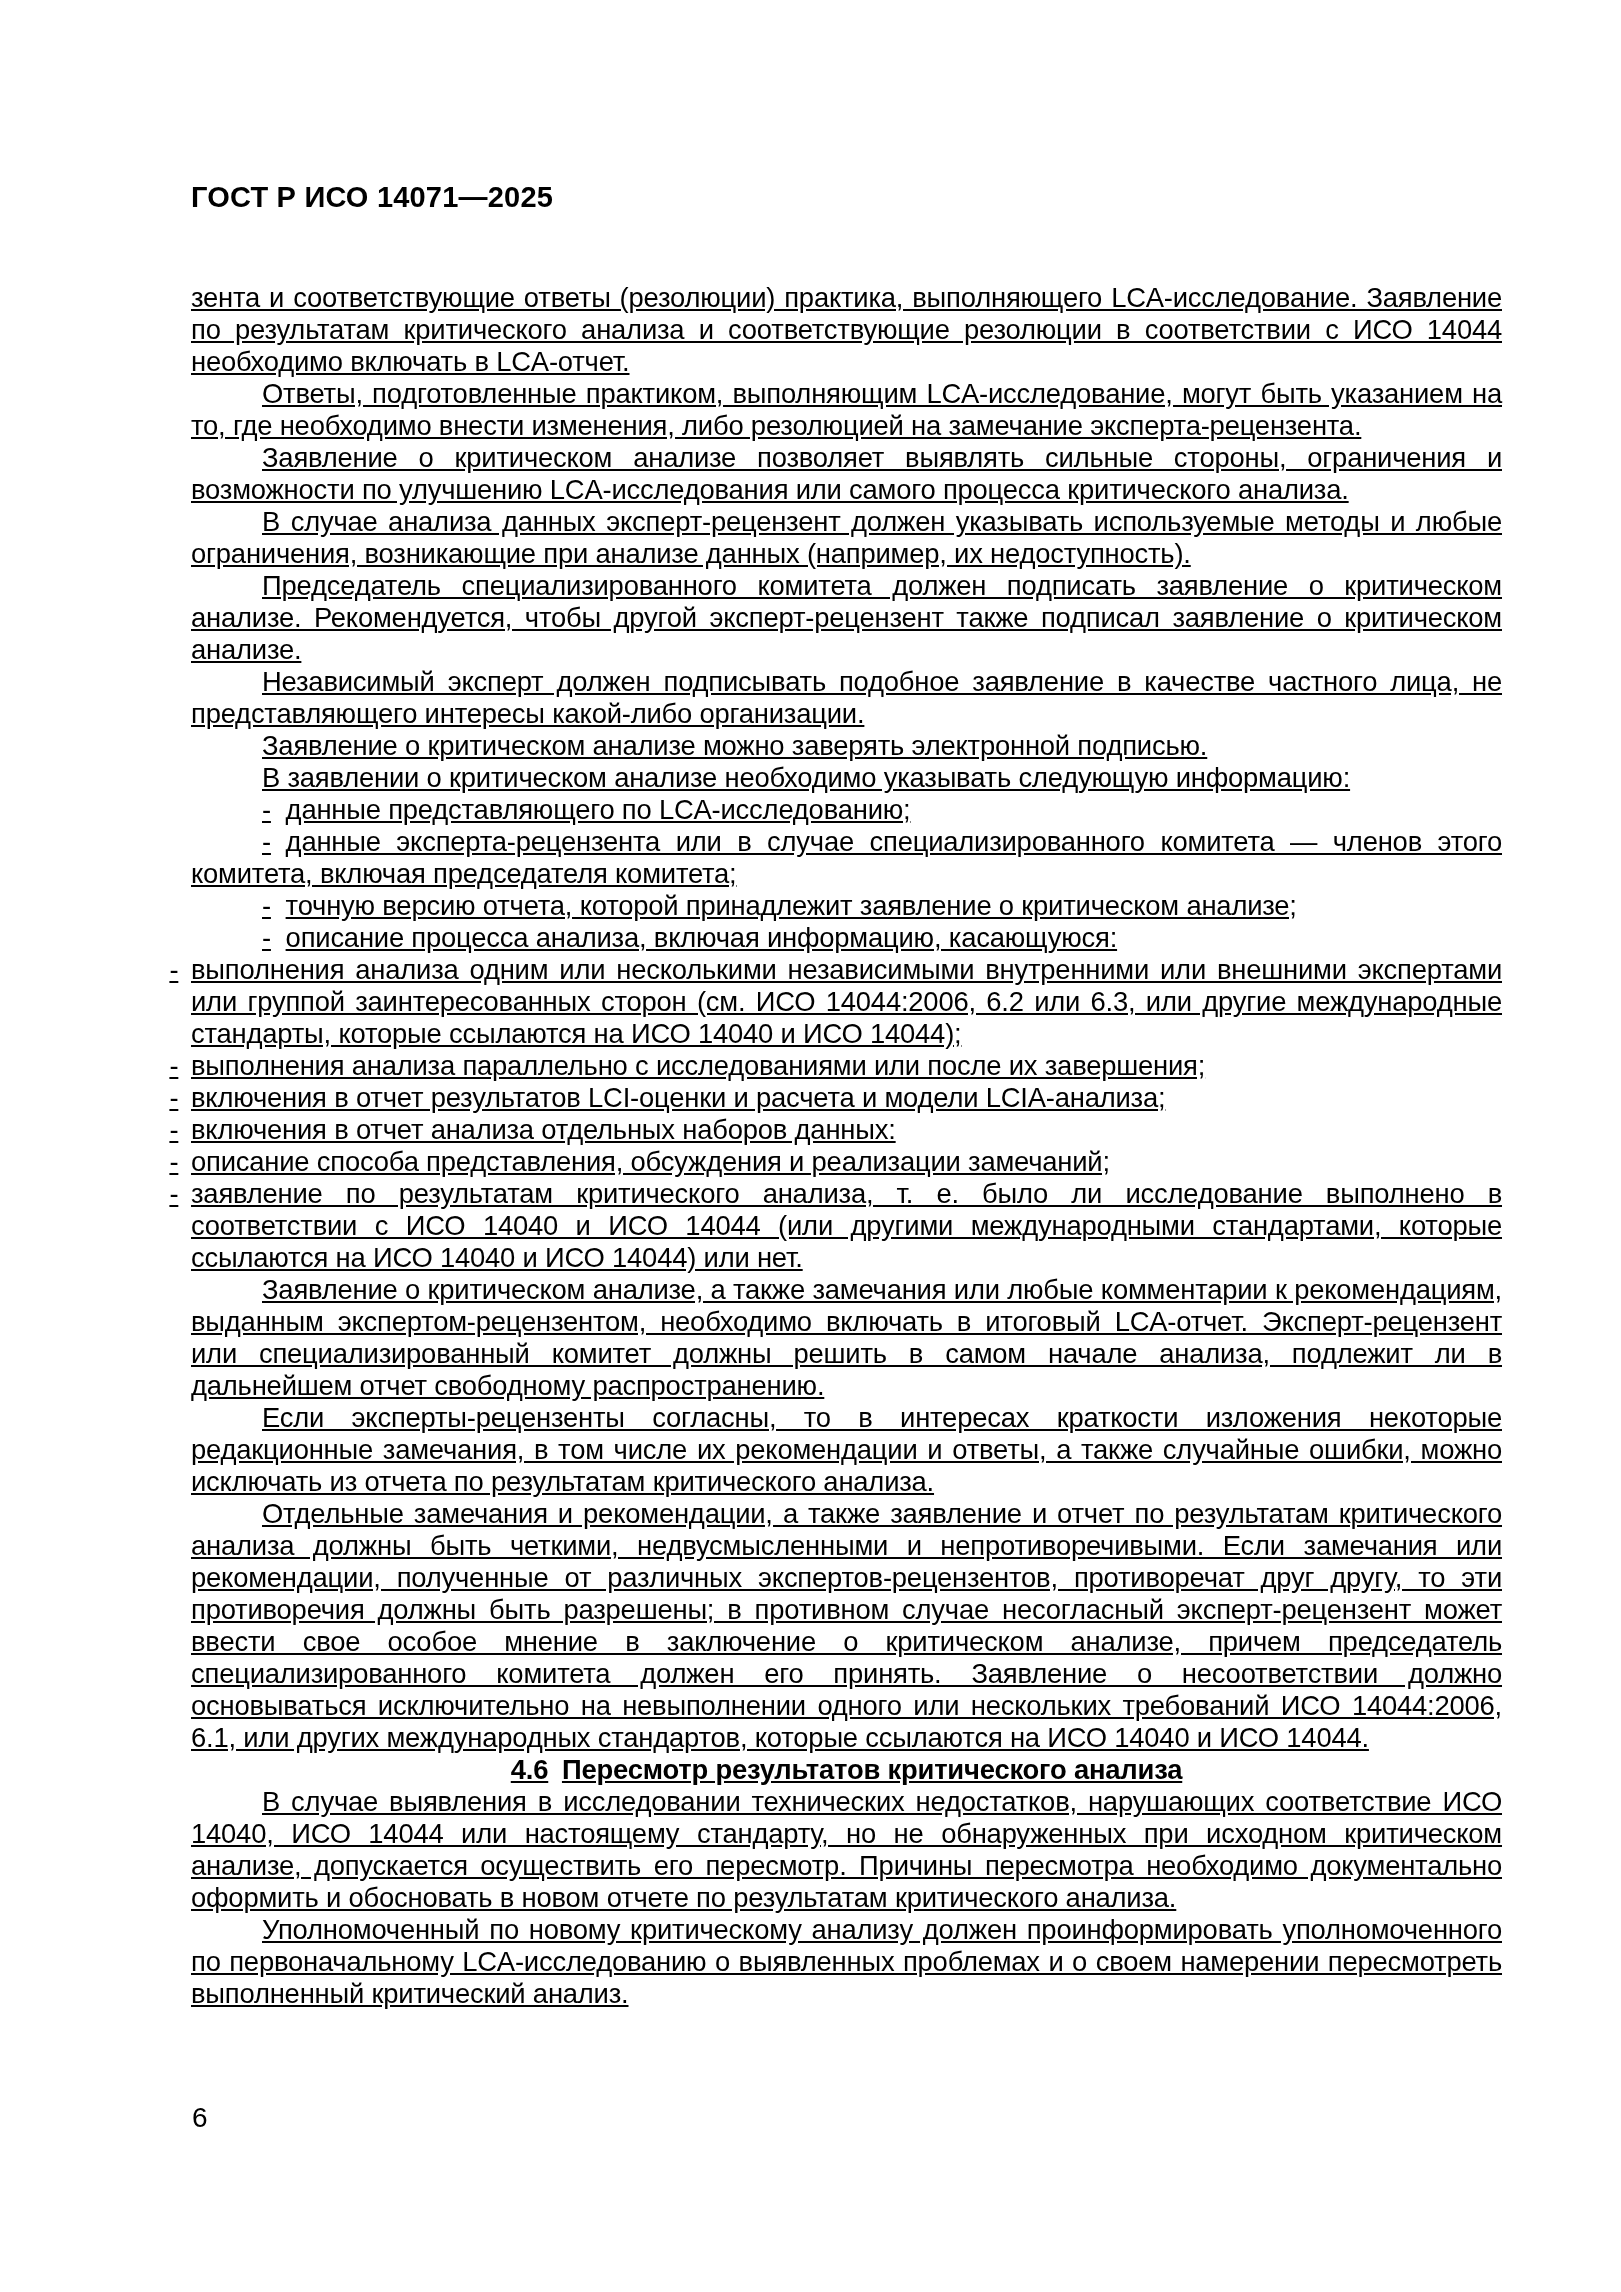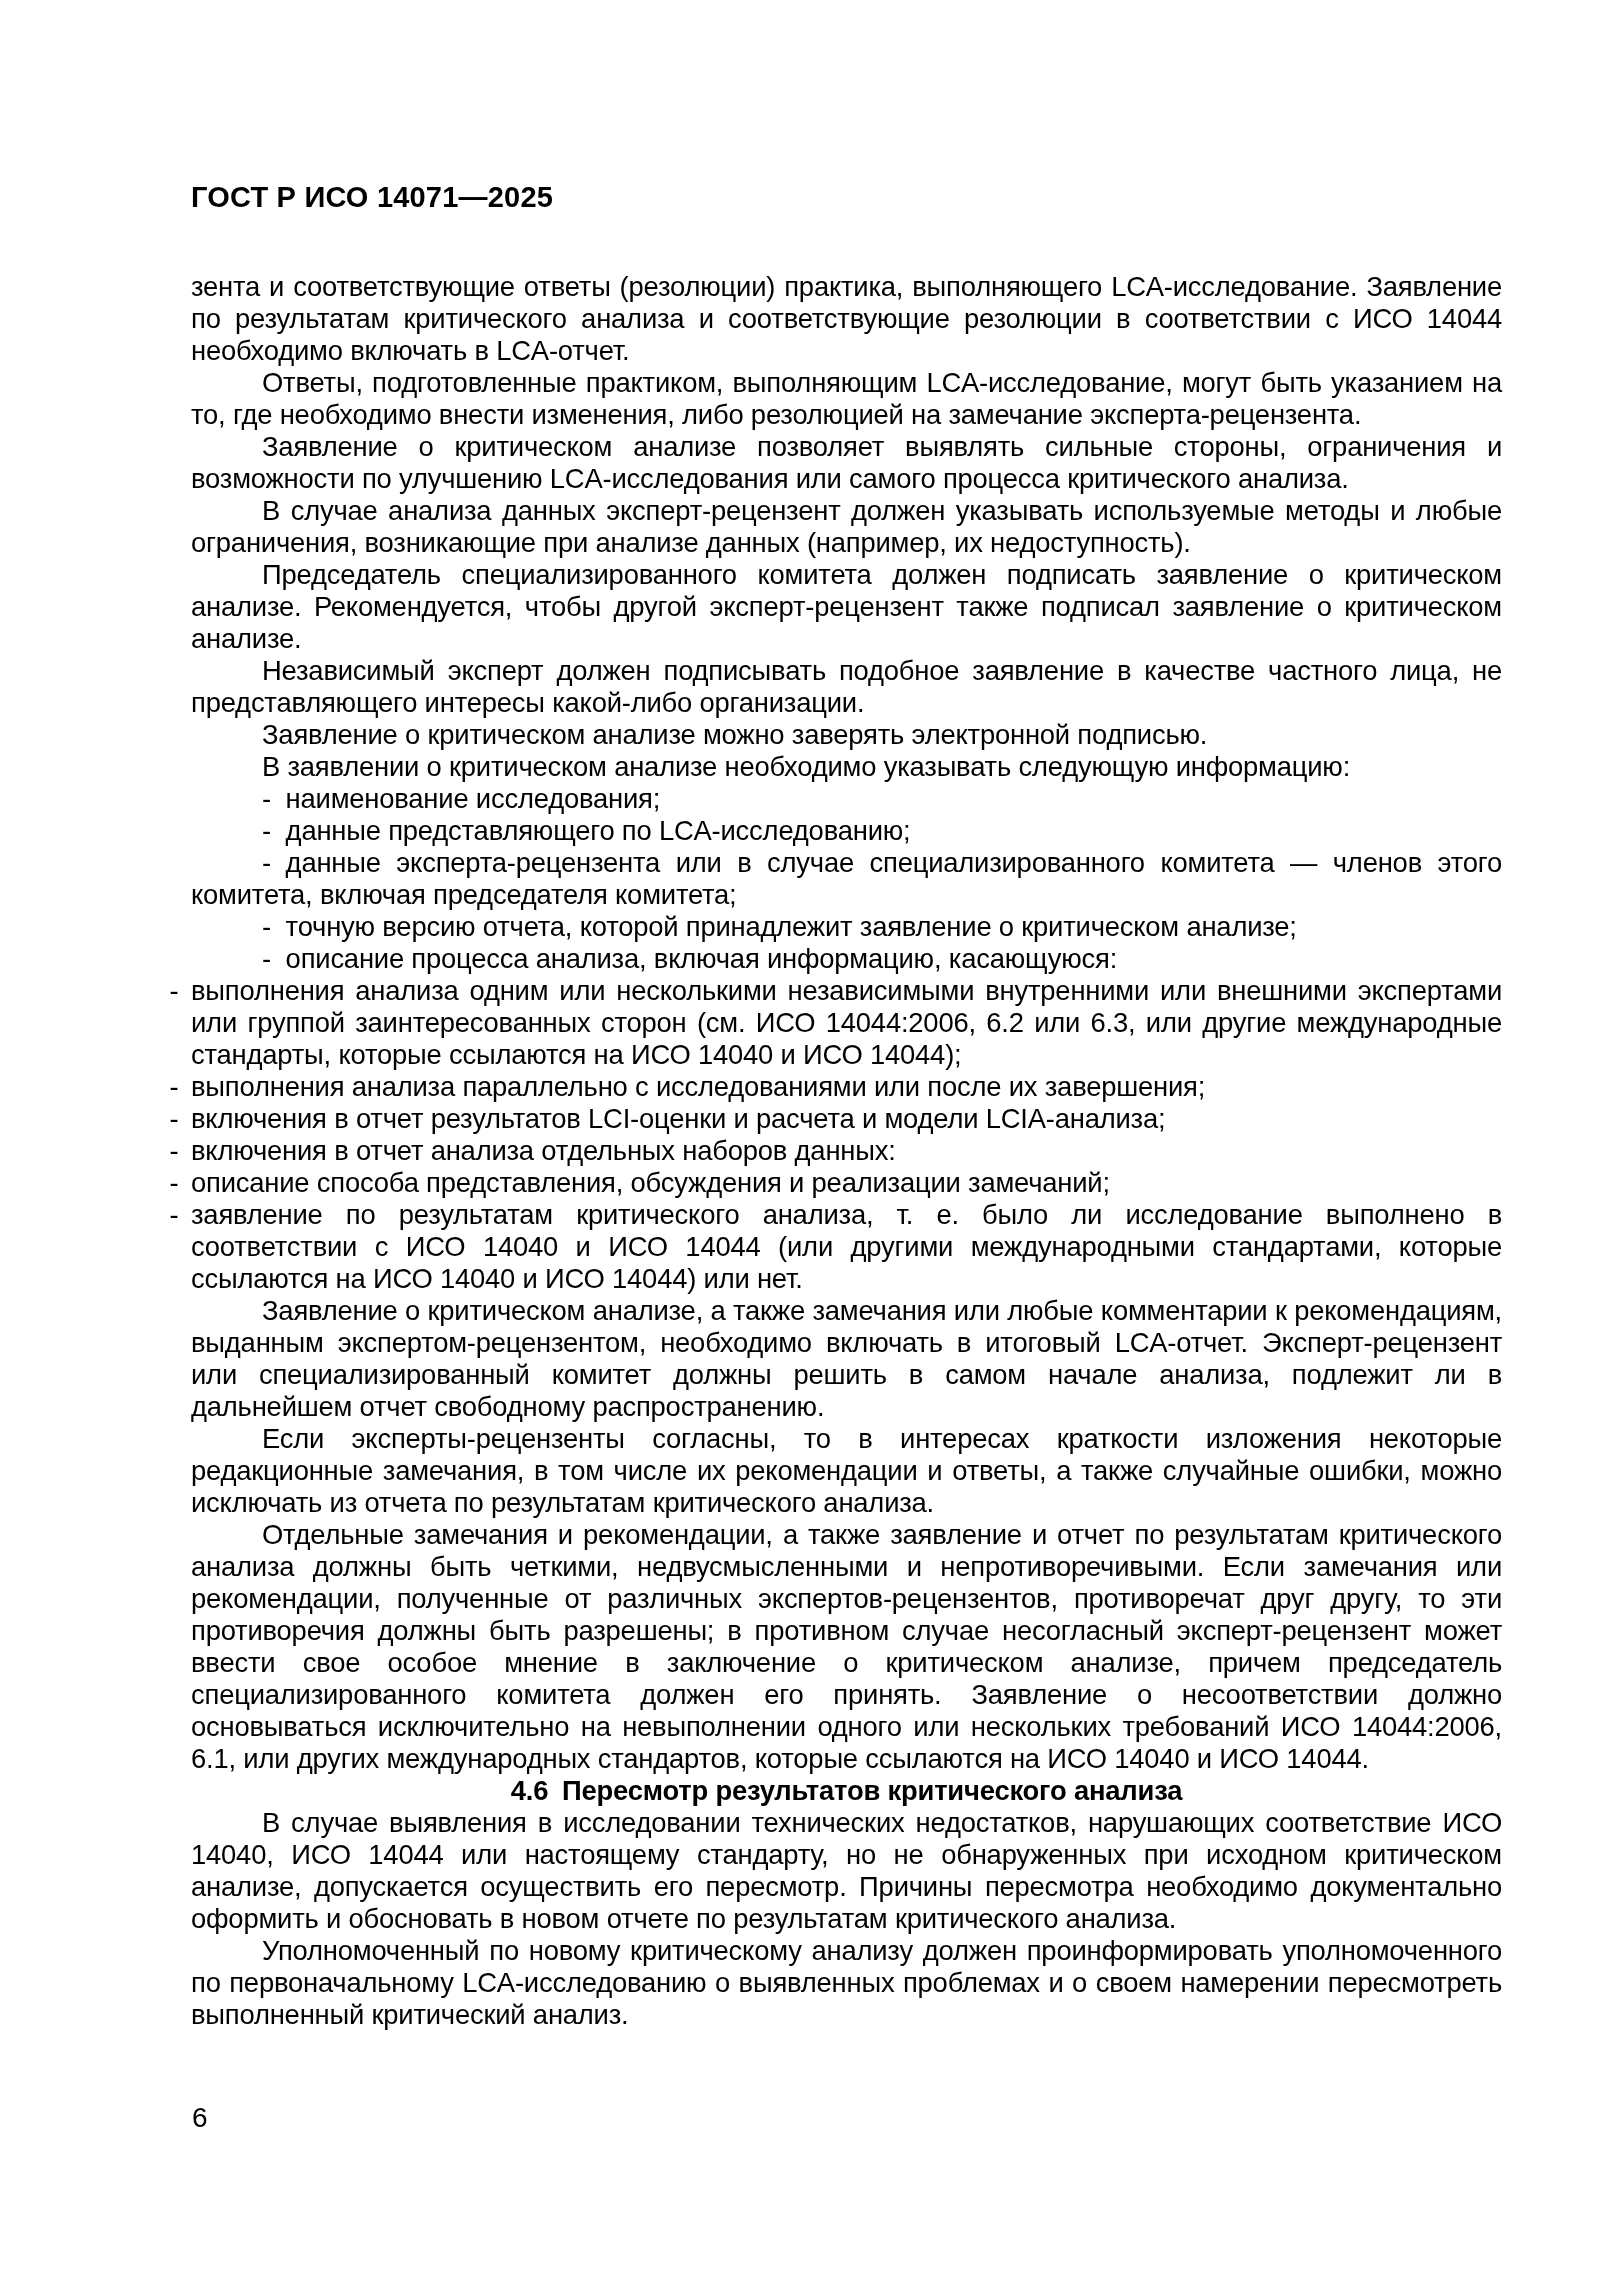--- a/index.html
+++ b/index.html
@@ -22,26 +22,27 @@
     left: 191px;
     top: 145px;
     font-size: 29px;
     font-weight: bold;
     letter-spacing: 0.2px;
     white-space: nowrap;
   }
   .body-text {
     position: absolute;
     left: 191px;
-    top: 235px;
+    top: 246px;
     width: 1311px;
     font-size: 27.4px;
     line-height: 32px;
     letter-spacing: -0.2px;
     text-align: justify;
+    text-decoration: underline;
   }
   .body-text p {
     margin: 0;
     padding: 0;
   }
   .para { text-indent: 71px; }
   .para.no-indent { text-indent: 0; }
   
   .li1 { text-indent: 71px; }
   .li1::before { content: "-"; padding-right: 14.7px; }
@@ -73,21 +74,20 @@
   <div class="body-text">
     <p class="para no-indent">зента и соответствующие ответы (резолюции) практика, выполняющего LCA-исследование. Заявление по результатам критического анализа и соответствующие резолюции в соответствии с ИСО 14044 необходимо включать в LCA-отчет.</p>
     <p class="para">Ответы, подготовленные практиком, выполняющим LCA-исследование, могут быть указанием на то, где необходимо внести изменения, либо резолюцией на замечание эксперта-рецензента.</p>
     <p class="para">Заявление о критическом анализе позволяет выявлять сильные стороны, ограничения и возможности по улучшению LCA-исследования или самого процесса критического анализа.</p>
     <p class="para">В случае анализа данных эксперт-рецензент должен указывать используемые методы и любые ограничения, возникающие при анализе данных (например, их недоступность).</p>
     <p class="para">Председатель специализированного комитета должен подписать заявление о критическом анализе. Рекомендуется, чтобы другой эксперт-рецензент также подписал заявление о критическом анализе.</p>
     <p class="para">Независимый эксперт должен подписывать подобное заявление в качестве частного лица, не представляющего интересы какой-либо организации.</p>
     <p class="para">Заявление о критическом анализе можно заверять электронной подписью.</p>
     <p class="para">В заявлении о критическом анализе необходимо указывать следующую информацию:</p>
 
-    <p class="li1">наименование исследования;</p>
     <p class="li1">данные представляющего по LCA-исследованию;</p>
     <p class="li1">данные эксперта-рецензента или в случае специализированного комитета — членов этого комитета, включая председателя комитета;</p>
     <p class="li1">точную версию отчета, которой принадлежит заявление о критическом анализе;</p>
     <p class="li1">описание процесса анализа, включая информацию, касающуюся:</p>
 
     <p class="li2">выполнения анализа одним или несколькими независимыми внутренними или внешними экспертами или группой заинтересованных сторон (см. ИСО 14044:2006, 6.2 или 6.3, или другие международные стандарты, которые ссылаются на ИСО 14040 и ИСО 14044);</p>
     <p class="li2">выполнения анализа параллельно с исследованиями или после их завершения;</p>
     <p class="li2">включения в отчет результатов LCI-оценки и расчета и модели LCIA-анализа;</p>
     <p class="li2">включения в отчет анализа отдельных наборов данных:</p>
     <p class="li2">описание способа представления, обсуждения и реализации замечаний;</p>

